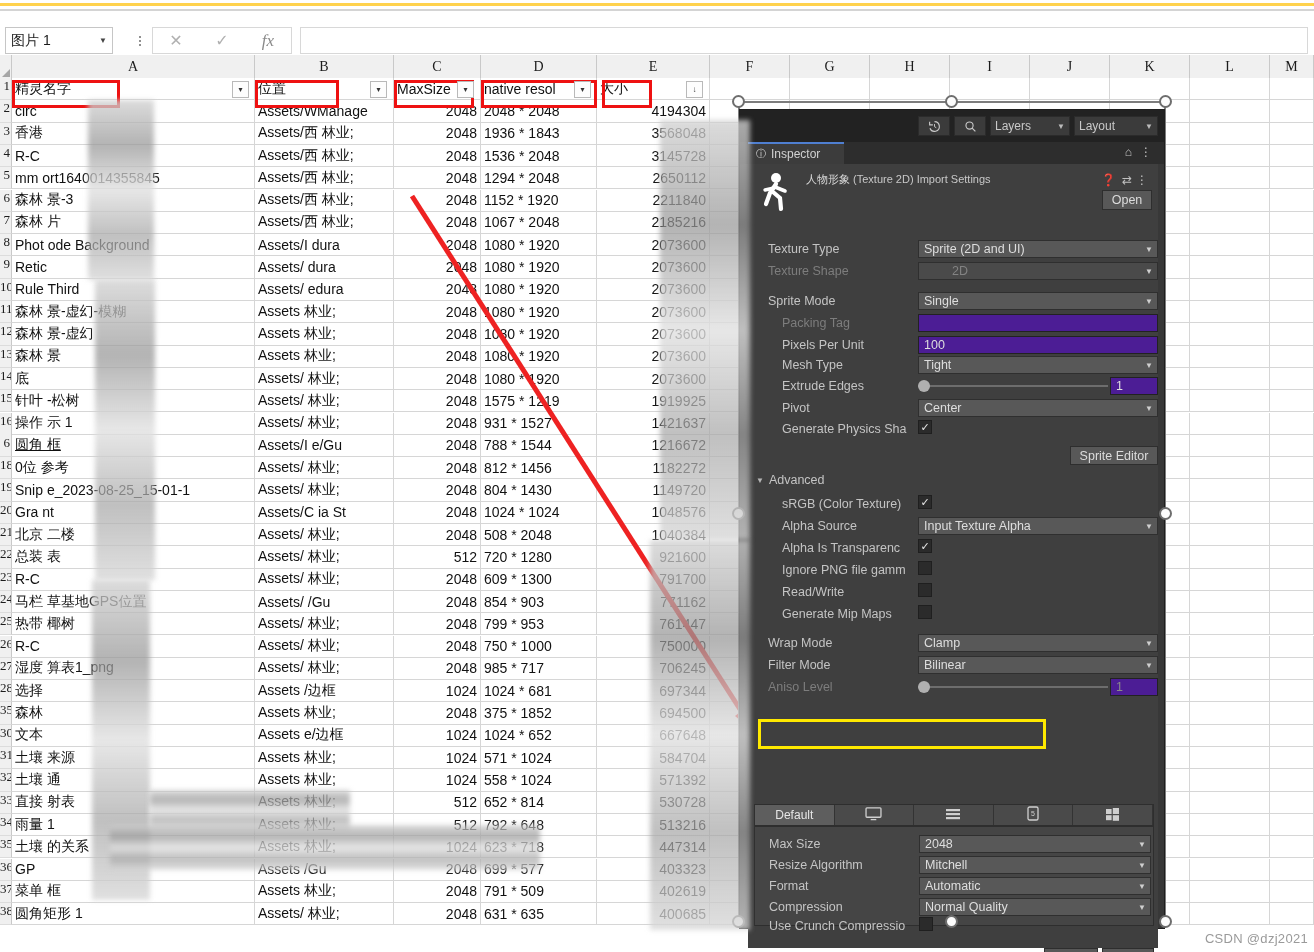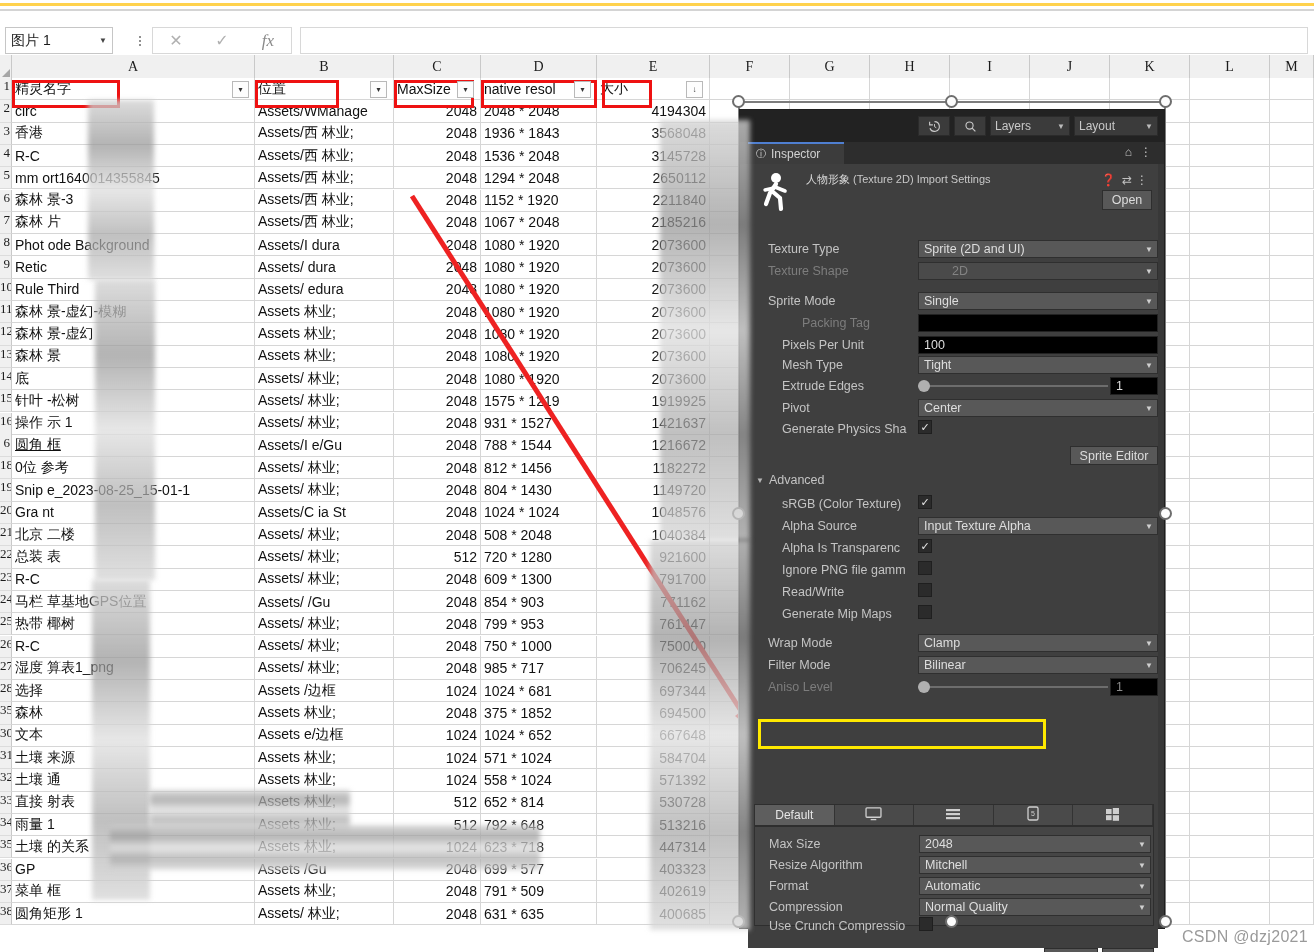--- a/index.html
+++ b/index.html
@@ -83,21 +83,21 @@
   .u-title b{font-weight:400;color:#d8d8d8;}
   .u-hdr-ic{position:absolute;top:9px;color:#c0c0c0;font-size:12px;}
   .u-open{position:absolute;right:6px;top:26px;width:50px;height:20px;background:#585858;border:1px solid #2e2e2e;
           box-sizing:border-box;display:flex;align-items:center;justify-content:center;color:#dcdcdc;font-size:12.5px;}
 
   .u-body{position:absolute;left:8px;top:111px;width:410px;height:583px;background:#3f3f3f;}
   .plabel{position:absolute;font-size:12.5px;color:#c4c4c4;white-space:nowrap;}
   .plabel.dim{color:#7d7d7d;}
   .pfield{position:absolute;height:18px;background:#585858;border:1px solid #2f2f2f;box-sizing:border-box;
           display:flex;align-items:center;padding:0 5px;color:#dedede;font-size:12.5px;}
-  .pfield.dark{background:#000000;border-color:#222;}
+  .pfield.dark{background:#4c1d95;border-color:#222;}
   .pfield.dim{color:#838383;background:#4a4a4a;padding-left:33px;}
   .pfield .car{position:absolute;right:4px;font-size:8px;color:#cfcfcf;}
   .chk{position:absolute;width:14px;height:14px;background:#2b2b2b;border:1px solid #1f1f1f;box-sizing:border-box;
        color:#e8e8e8;font-size:11px;line-height:12px;text-align:center;}
   .slider{position:absolute;height:18px;display:flex;align-items:center;}
   .slider .track{position:absolute;left:0;right:0;top:8px;height:2px;background:#6d6d6d;}
   .slider .knob{position:absolute;left:0;top:3px;width:12px;height:12px;border-radius:50%;background:#b0b0b0;}
   .btn-grey{position:absolute;height:19px;background:#585858;border:1px solid #2e2e2e;box-sizing:border-box;
             display:flex;align-items:center;justify-content:center;color:#dcdcdc;font-size:12.5px;}
   .foldout{position:absolute;font-size:12.5px;color:#c4c4c4;display:flex;align-items:center;gap:5px;}
@@ -115,21 +115,21 @@
   .yellowbox{position:absolute;border:3px solid #ffe900;box-sizing:border-box;pointer-events:none;}
 
   .u-footer-btn{position:absolute;height:20px;background:#585858;border:1px solid #2e2e2e;box-sizing:border-box;
                 display:flex;align-items:center;justify-content:center;color:#dcdcdc;font-size:12.5px;}
 
   
   .handle{position:absolute;width:13px;height:13px;border-radius:50%;background:#fdfdfd;border:2px solid #6e6e6e;
           box-sizing:border-box;}
   .selline{position:absolute;background:#7d7d7d;}
 
-  .watermark{position:absolute;right:6px;bottom:6px;font-size:16px;color:#9a9a9a;letter-spacing:.3px;}
+  .watermark{position:absolute;right:6px;bottom:6px;font-size:13px;color:#9a9a9a;letter-spacing:.3px;}
   svg.arrow{position:absolute;left:0;top:0;width:1314px;height:952px;pointer-events:none;}
 </style>
 </head>
 <body>
 
 <div id="topstrip">
   <div class="yellowline"></div>
   <div class="grayline"></div>
 </div>
 
@@ -785,21 +785,21 @@
       <span>2D</span>
         <span class="car">▼</span>
       </div>
 
     <div class="plabel" style="left:20px;top:73px;">Sprite Mode</div>
     <div class="pfield" style="left:170px;top:71px;width:240px;">
       <span>Single</span>
         <span class="car">▼</span>
       </div>
 
-    <div class="plabel dim" style="left:34px;top:95px;margin-left:20px;">Packing Tag</div>
+    <div class="plabel dim" style="left:34px;top:95px;">Packing Tag</div>
     <div class="pfield dark" style="left:170px;top:93px;width:240px;">
       <span></span>
       </div>
 
     <div class="plabel" style="left:34px;top:117px;">Pixels Per Unit</div>
     <div class="pfield dark" style="left:170px;top:115px;width:240px;">
       <span>100</span>
       </div>
 
     <div class="plabel" style="left:34px;top:137px;">Mesh Type</div>

